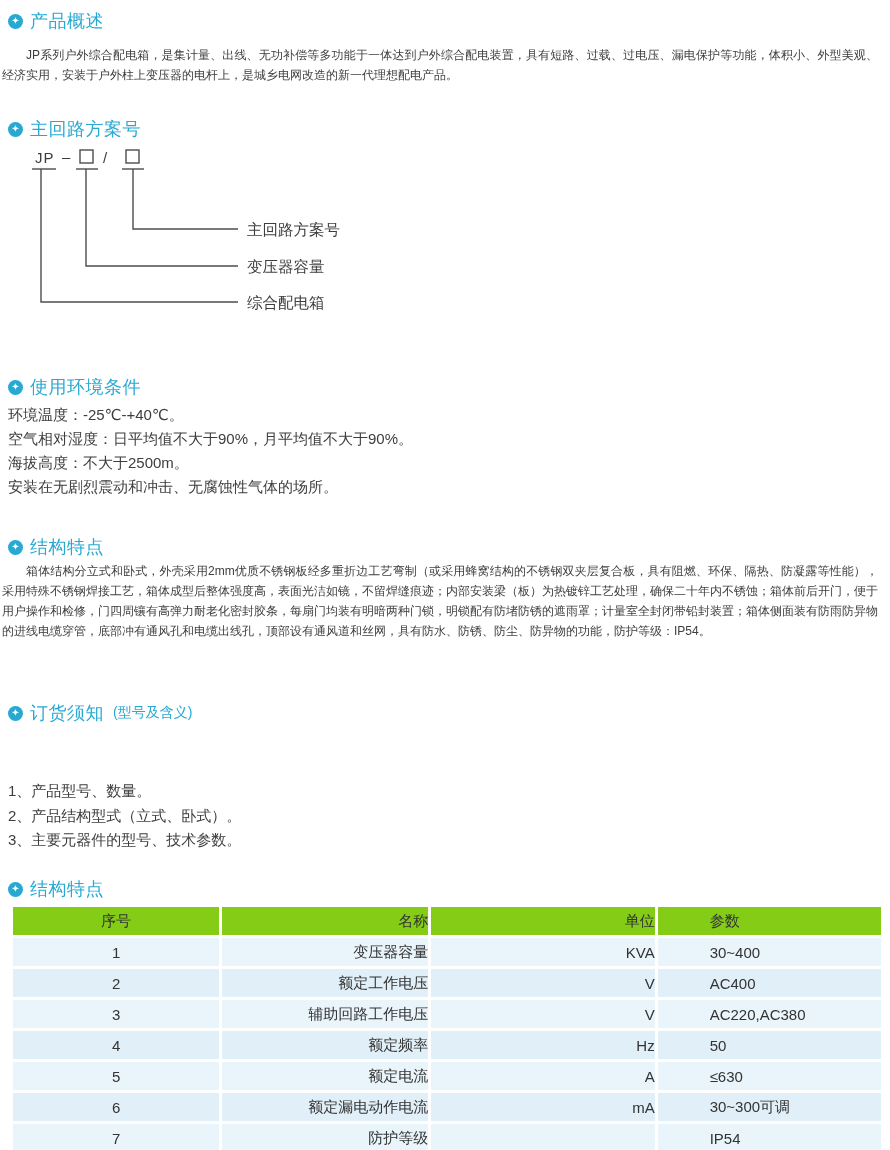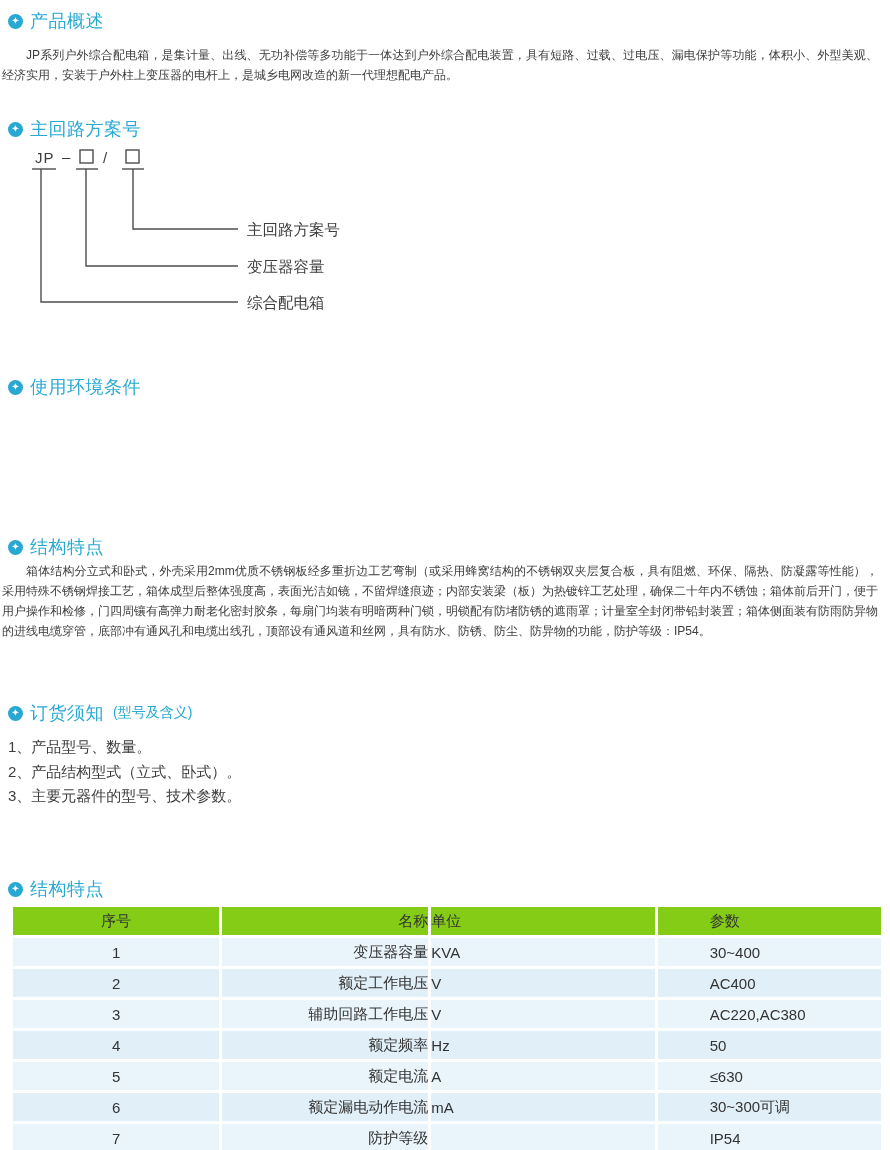--- a/index.html
+++ b/index.html
@@ -30,21 +30,21 @@
   .diagram line, .diagram path, .diagram rect { stroke:#4d4d4d; fill:none; stroke-width:1.4; }
 
   
   .param-table { position:absolute; left:10px; top:904px; width:874px;
                  border-collapse:separate; border-spacing:3px; table-layout:fixed; }
   .param-table th { background:#84cc16; height:28px; font-size:15px; font-weight:normal; color:#333333; }
   .param-table td { background:#e9f4fb; height:28px; font-size:15px; color:#333333; }
   .param-table tr.alt td { background:#e1eff8; }
   .c0 { width:24%; text-align:center; }
   .c1 { width:24%; text-align:right; padding-left:42px; }
-  .c2 { width:26%; text-align:left; }
+  .c2 { width:26%; text-align:right; }
   .c3 { width:26%; text-align:left; padding-left:52px; }
   th.c1 { padding-left:42px; } th.c3 { }
 </style>
 </head>
 <body>
 
 <div class="page">
 
   <div class="sec-h" style="top:9px;">
     <span class="sec-icon">✦</span>
@@ -74,33 +74,39 @@
 
     <text class="lbl" x="247" y="89">主回路方案号</text>
     <text class="lbl" x="247" y="126">变压器容量</text>
     <text class="lbl" x="247" y="162">综合配电箱</text>
   </svg>
 
   <div class="sec-h" style="top:375px;">
     <span class="sec-icon">✦</span>
     <span class="sec-title">使用环境条件</span>
   </div>
+  <div class="line-list" style="top:403px;">
+    <div>环境温度：-25℃-+40℃。</div>
+    <div>空气相对湿度：日平均值不大于90%，月平均值不大于90%。</div>
+    <div>海拔高度：不大于2500m。</div>
+    <div>安装在无剧烈震动和冲击、无腐蚀性气体的场所。</div>
+  </div>
 
   <div class="sec-h" style="top:535px;">
     <span class="sec-icon">✦</span>
     <span class="sec-title">结构特点</span>
   </div>
   <div class="para" style="top:561px;">箱体结构分立式和卧式，外壳采用2mm优质不锈钢板经多重折边工艺弯制（或采用蜂窝结构的不锈钢双夹层复合板，具有阻燃、环保、隔热、防凝露等性能），采用特殊不锈钢焊接工艺，箱体成型后整体强度高，表面光洁如镜，不留焊缝痕迹；内部安装梁（板）为热镀锌工艺处理，确保二十年内不锈蚀；箱体前后开门，便于用户操作和检修，门四周镶有高弹力耐老化密封胶条，每扇门均装有明暗两种门锁，明锁配有防堵防锈的遮雨罩；计量室全封闭带铅封装置；箱体侧面装有防雨防异物的进线电缆穿管，底部冲有通风孔和电缆出线孔，顶部设有通风道和丝网，具有防水、防锈、防尘、防异物的功能，防护等级：IP54。</div>
 
   <div class="sec-h" style="top:701px;">
     <span class="sec-icon">✦</span>
     <span class="sec-title">订货须知</span>
     <span class="sec-sub">(型号及含义)</span>
   </div>
-  <div class="order-list" style="top:735px;">
+  <div class="order-list" style="top:779px;">
     <div>1、产品型号、数量。</div>
     <div>2、产品结构型式（立式、卧式）。</div>
     <div>3、主要元器件的型号、技术参数。</div>
   </div>
 
   <div class="sec-h" style="top:877px;">
     <span class="sec-icon">✦</span>
     <span class="sec-title">结构特点</span>
   </div>
 

